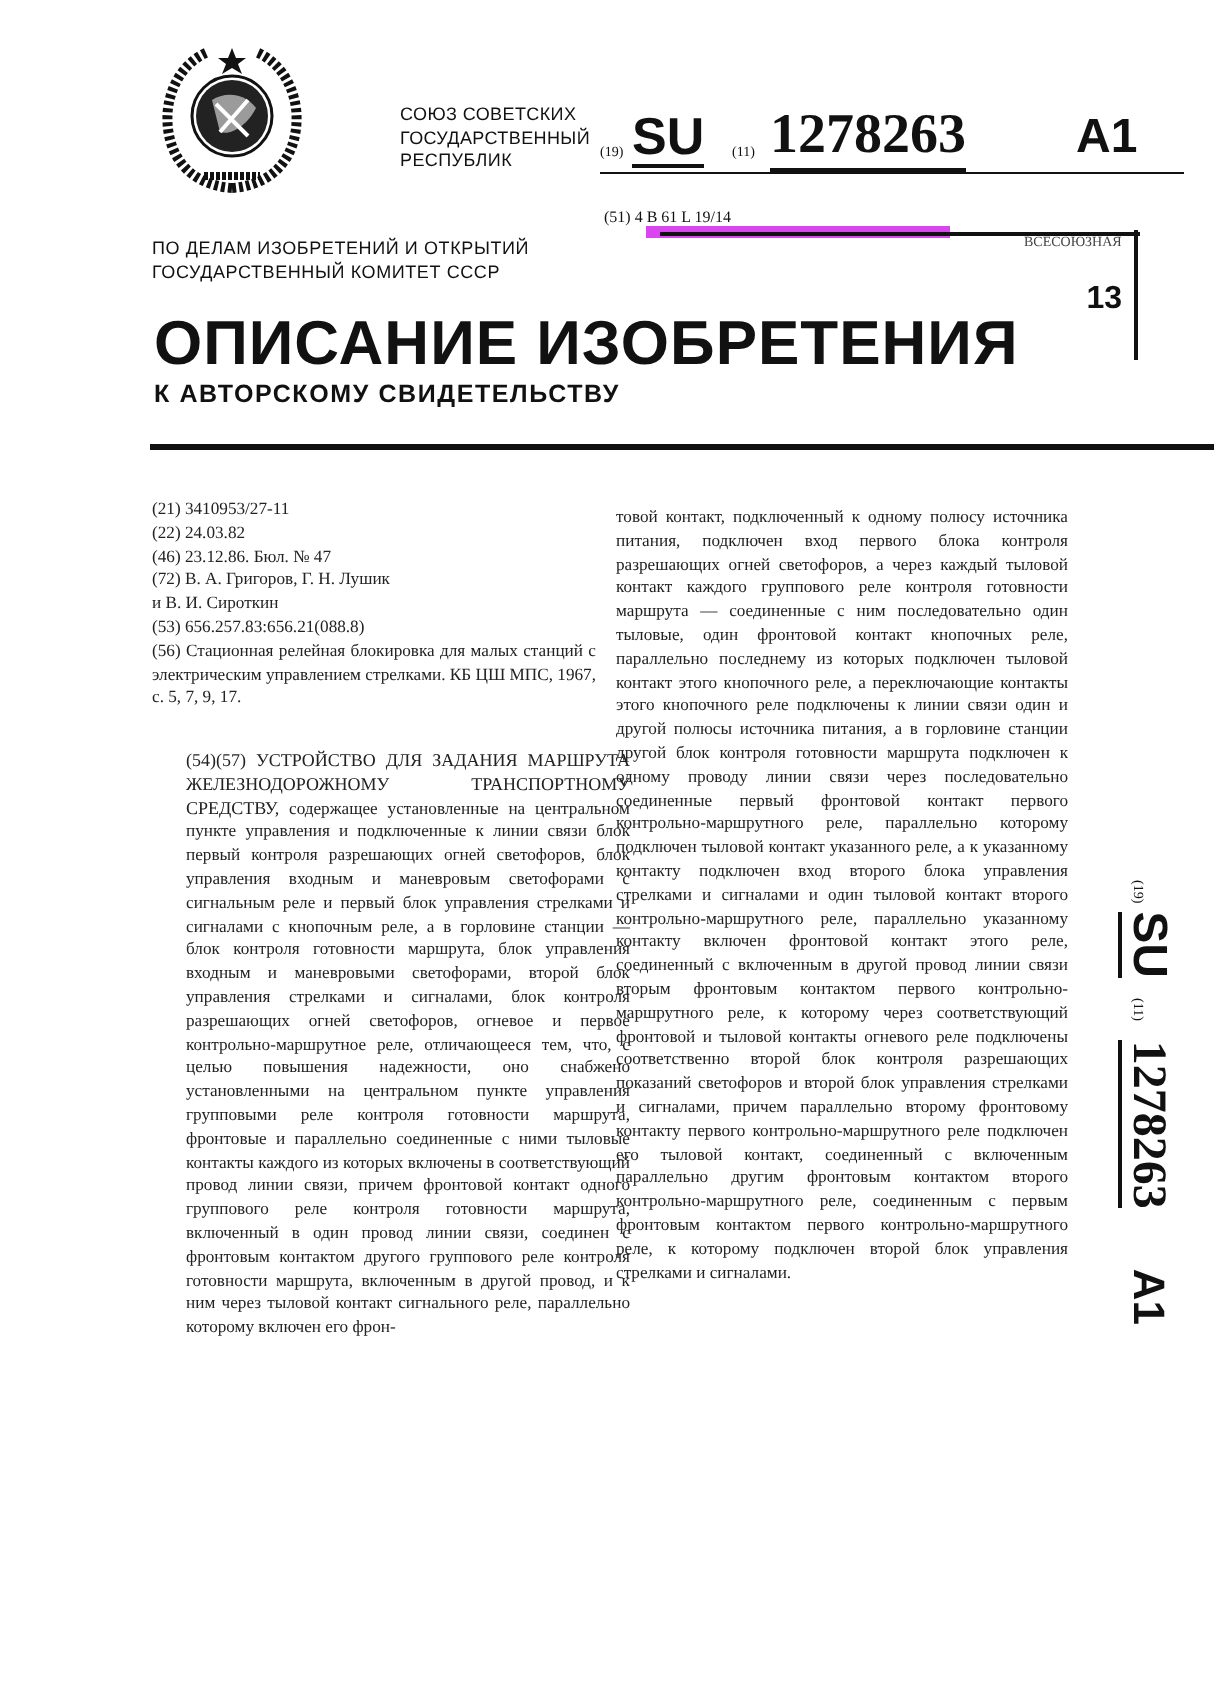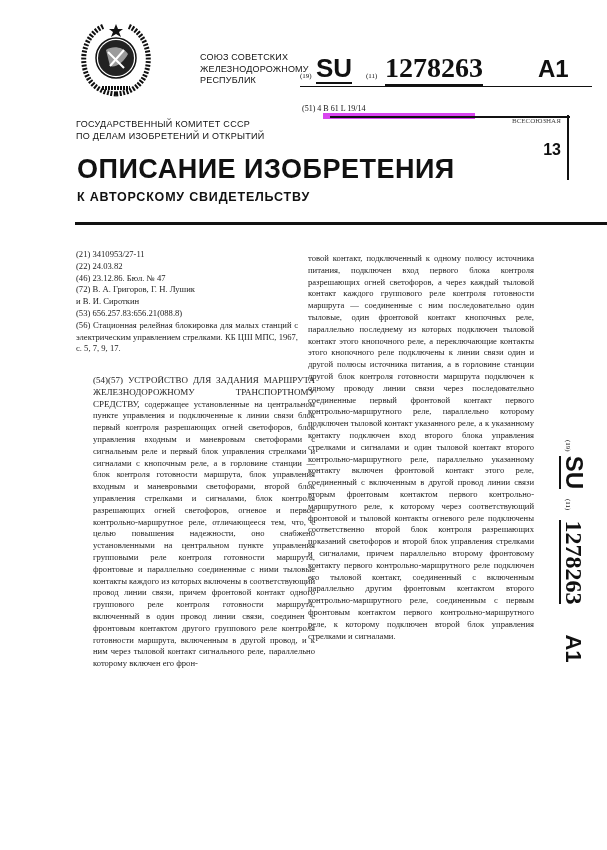--- a/index.html
+++ b/index.html
@@ -23,21 +23,21 @@
   .pubno .kind { font-family: "Liberation Sans", sans-serif; font-weight: bold; font-size: 24px; position: absolute; left: 238px; top: 3px; line-height: 28px; }
 
   .ipc { left: 302px; top: 104px; font-size: 8px; }
   .ipc .val { border-bottom: 6px solid #d946ef; padding-right: 110px; }
   .ipc-line { left: 330px; top: 116px; width: 240px; height: 0; border-top: 2px solid #111; }
 
   .library { left: 445px; top: 115px; width: 122px; height: 65px; border-right: 2px solid #111; }
   .library .lbl { position: absolute; left: 20px; top: 2px; font-size: 7px; color: #444; padding-left: 47px; }
   .library .n { position: absolute; right: 6px; top: 26px; font-family: "Liberation Sans", sans-serif; font-weight: bold; font-size: 16px; }
 
-  .title { left: 77px; top: 154px; font-size: 27px; font-weight: bold; letter-spacing: 0.5px; }
+  .title { left: 77px; top: 154px; font-size: 31px; font-weight: bold; letter-spacing: 0.5px; }
   .subtitle { left: 77px; top: 190px; font-size: 12.5px; font-weight: bold; letter-spacing: 0.8px; }
   .rule { left: 75px; top: 222px; width: 532px; height: 0; border-top: 3px solid #111; }
 
   .col { font-size: 8.6px; line-height: 11.8px; text-align: justify; color: #222; }
   .biblio { left: 76px; top: 249px; width: 222px; }
   .biblio div { white-space: nowrap; }
   .biblio .wrap { white-space: normal; }
   .abstract { left: 93px; top: 375px; width: 222px; }
   .abstract .head { text-transform: uppercase; font-size: 9px; }
   .right { left: 308px; top: 253px; width: 226px; }
@@ -64,27 +64,27 @@
     <circle cx="36" cy="36" r="18" fill="#222"></circle>
     <path d="M26 28 C32 24 42 24 48 32 C44 40 36 46 30 44 Z" fill="#fff" opacity="0.55"></path>
     <path d="M28 30 L44 46 M44 28 L30 44" stroke="#fff" stroke-width="2"></path>
     <polygon points="36,2 38,7 43,7 39,10 41,15 36,12 31,15 33,10 29,7 34,7" fill="#111"></polygon>
     <path d="M22 66 L50 66" stroke="#111" stroke-width="4" stroke-dasharray="2 1"></path>
   </svg>
 </div>
 
 <div class="abs union sans">
   <div>СОЮЗ СОВЕТСКИХ</div>
-  <div>ЖЕЛЕЗНОДОРОЖНОМУ</div>
+  <div>ГОСУДАРСТВЕННЫЙ</div>
   <div>РЕСПУБЛИК</div>
 </div>
 
 <div class="abs committee sans">
+  <div>ПО ДЕЛАМ ИЗОБРЕТЕНИЙ И ОТКРЫТИЙ</div>
   <div>ГОСУДАРСТВЕННЫЙ КОМИТЕТ СССР</div>
-  <div>ПО ДЕЛАМ ИЗОБРЕТЕНИЙ И ОТКРЫТИЙ</div>
 </div>
 
 <div class="abs pubno">
   <span class="code" style="left:0">(19)</span>
   <span class="su">SU</span>
   <span class="code" style="left:66px">(11)</span>
   <span class="num">1278263</span>
   <span class="kind">A1</span>
 </div>
 

